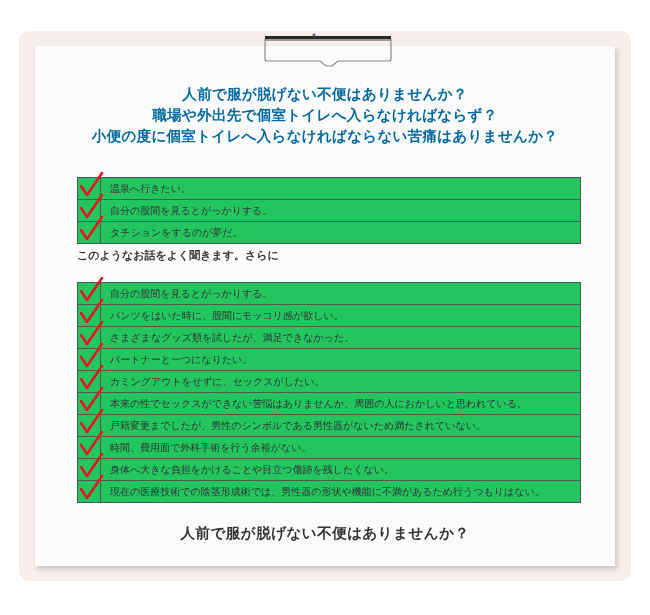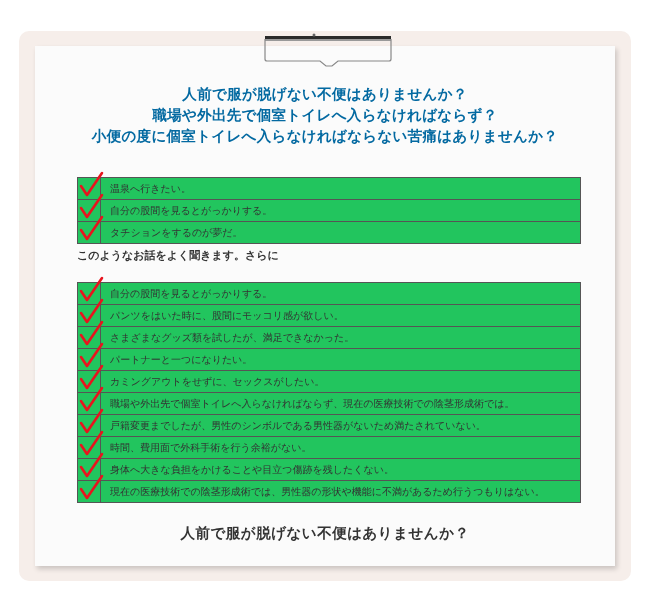--- a/index.html
+++ b/index.html
@@ -136,21 +136,21 @@
           </svg>
         </td>
     <td class="txt">カミングアウトをせずに、セックスがしたい。</td>
   </tr>
   <tr>
     <td class="chk">
           <svg width="24" height="26" viewBox="0 0 24 26">
             <path d="M2 14 L8 23 L23 1" fill="none" stroke="#e8141e" stroke-width="2.6" stroke-linecap="round" stroke-linejoin="round"></path>
           </svg>
         </td>
-    <td class="txt">職場や外出先で個室トイレへ入らなければならず、現在の医療技術での陰茎形成術では。</td>
+    <td class="txt">本来の性でセックスができない苦悩はありませんか、周囲の人におかしいと思われている。</td>
   </tr>
   <tr>
     <td class="chk">
           <svg width="24" height="26" viewBox="0 0 24 26">
             <path d="M2 14 L8 23 L23 1" fill="none" stroke="#e8141e" stroke-width="2.6" stroke-linecap="round" stroke-linejoin="round"></path>
           </svg>
         </td>
     <td class="txt">戸籍変更までしたが、男性のシンボルである男性器がないため満たされていない。</td>
   </tr>
   <tr>

